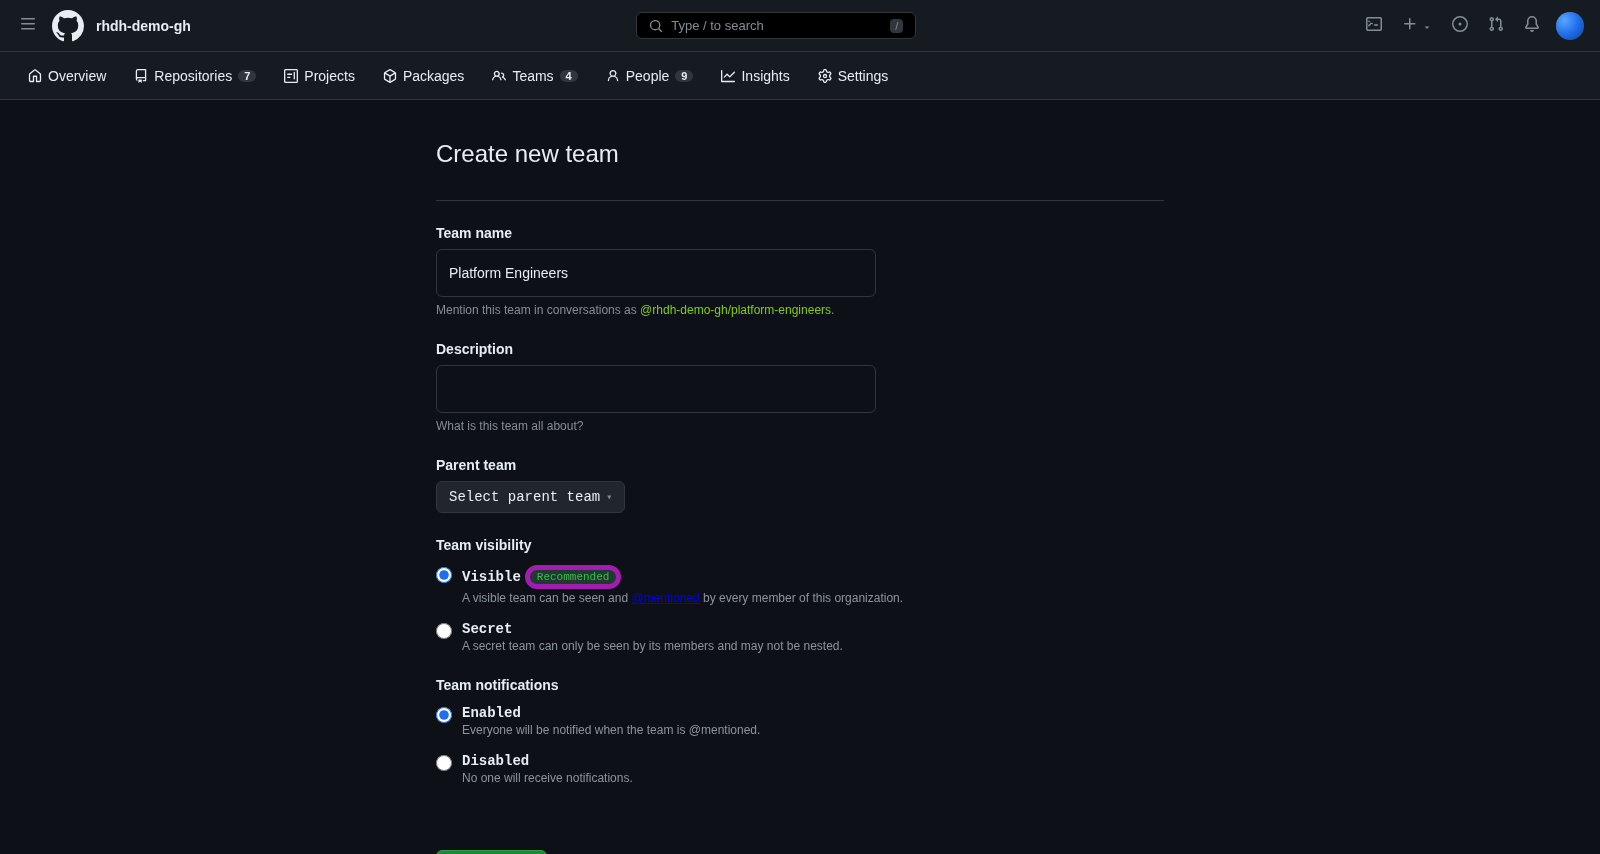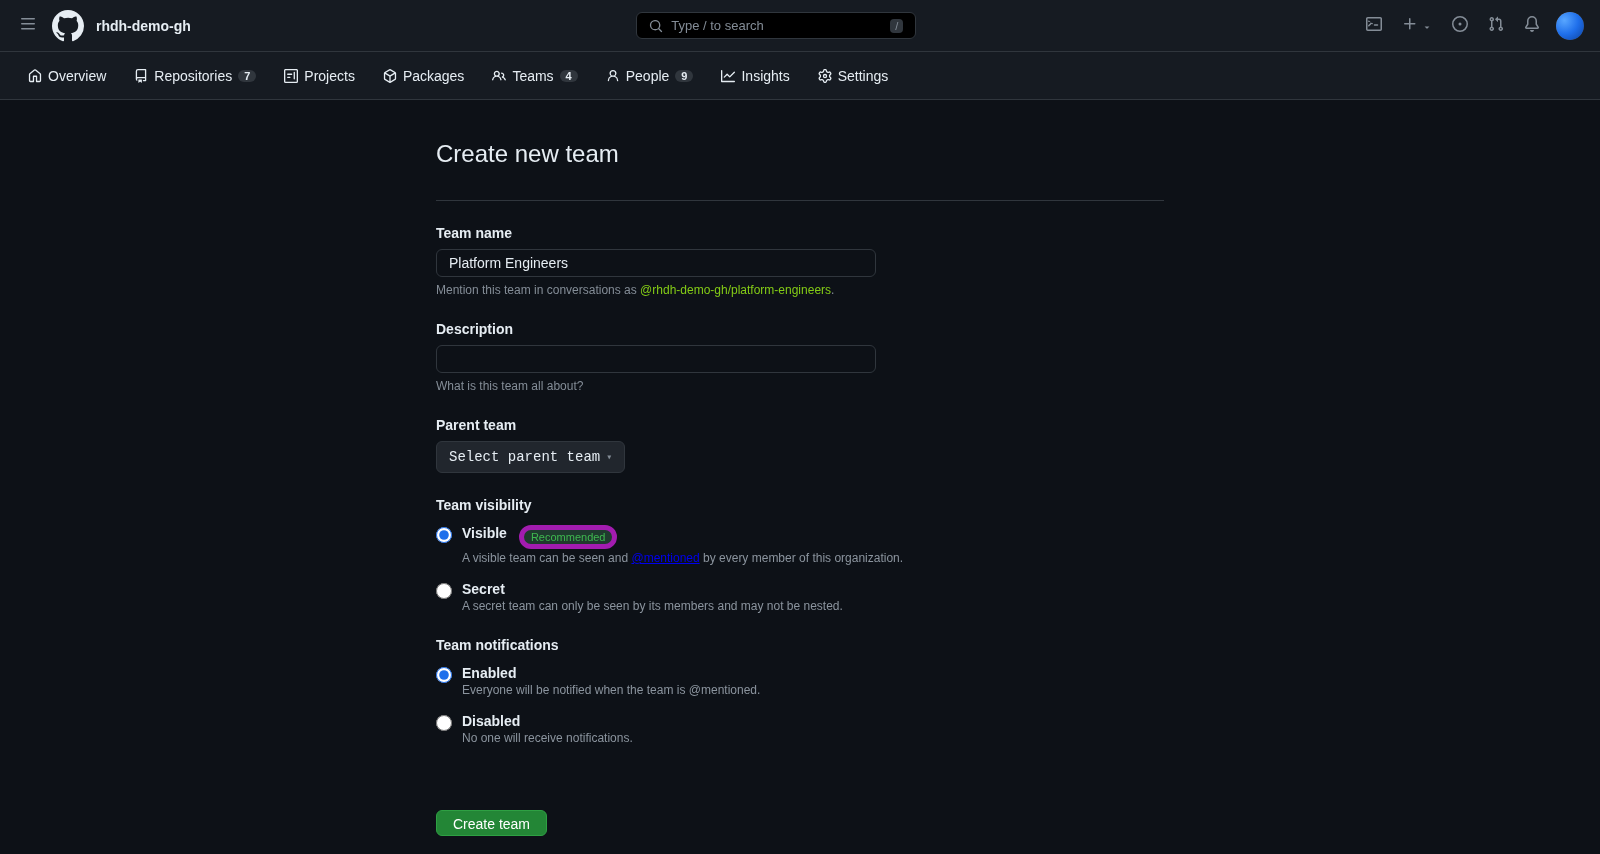--- a/index.html
+++ b/index.html
@@ -154,21 +154,21 @@
     }
     .form-input {
       width: 100%;
       max-width: 440px;
       padding: 5px 12px;
       background-color: #0d1117;
       border: 1px solid #30363d;
       border-radius: 6px;
       color: #e6edf3;
       font-size: 14px;
-      height: 28px;
+      height: 48px;
       outline: none;
     }
     .form-hint {
       font-size: 12px;
       color: #848d97;
       margin-top: 6px;
     }
 
     
     .dropdown-btn {
@@ -212,25 +212,26 @@
       height: 16px;
       cursor: pointer;
     }
     .radio-content {
       display: flex;
       flex-direction: column;
       gap: 2px;
     }
     .radio-label {
       display: flex;
-      align-items: flex-start;
-      gap: 12px;
+      align-items: center;
+      gap: 4px;
       font-weight: 600;
       font-size: 14px;
       color: #e6edf3;
+      font-family: Liberation Mono, monospace;
     }
     .radio-desc {
       font-size: 12px;
       color: #8b949e;
     }
     .badge-recommended {
       background-color: #1f3a2e;
       color: #3fb950;
       border: 5px solid #a21caf;
       border-radius: 20px;

